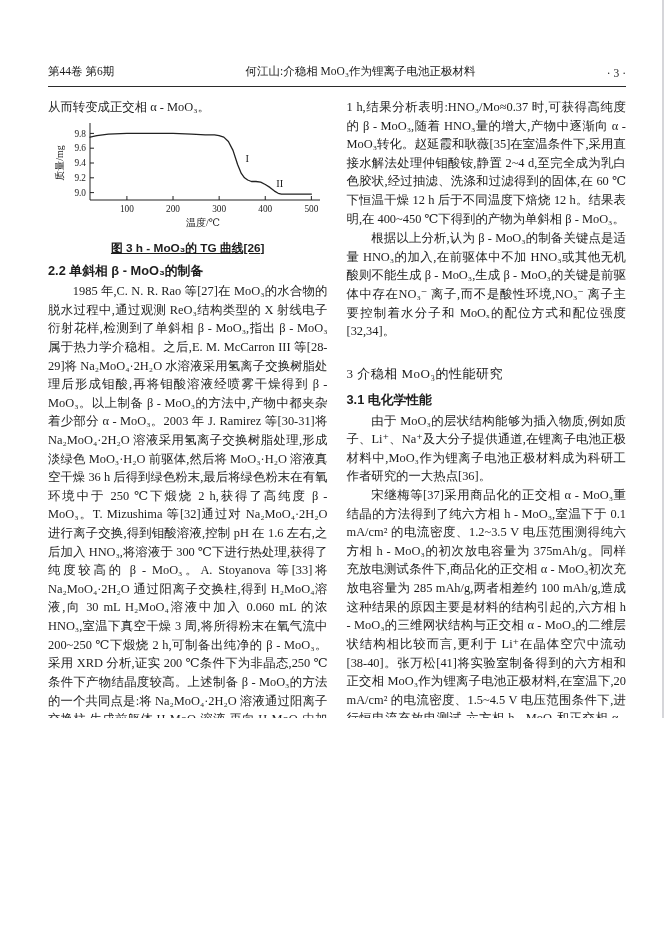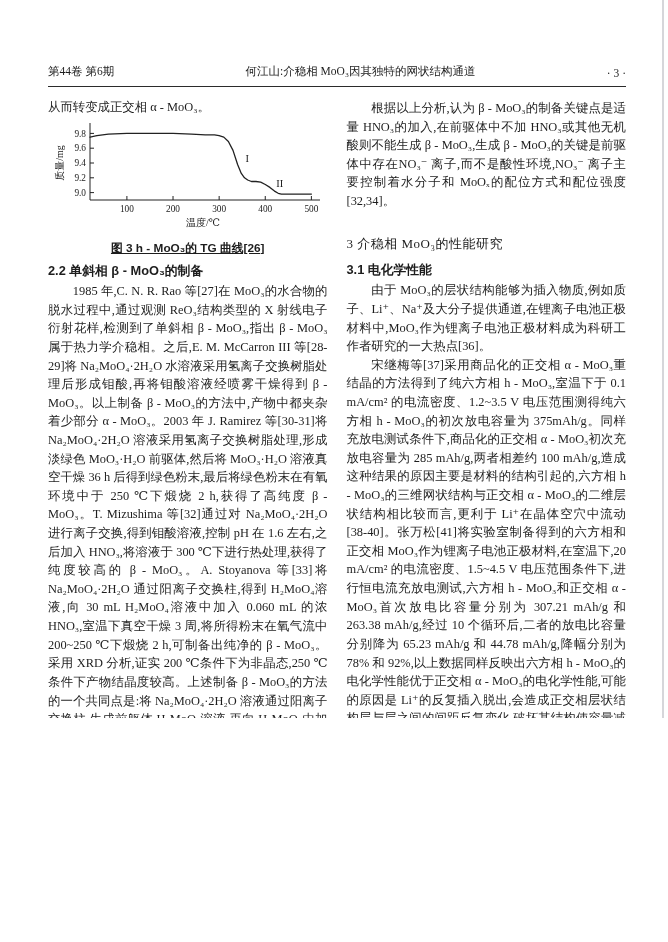--- a/index.html
+++ b/index.html
@@ -43,21 +43,21 @@
 </head>
 <body>
 
 <div class="page">
   <div class="page-edge-line"></div>
 
   <div class="content">
 
     <div class="header">
       <span>第44卷 第6期</span>
-      <span class="mid">何江山:介稳相 MoO₃因其独特的网状结构通道</span>
+      <span class="mid">何江山:介稳相 MoO₃作为锂离子电池正极材料</span>
       <span>· 3 ·</span>
     </div>
 
     <div class="cols">
 
       <div class="col">
         <p>从而转变成正交相 α - MoO₃。</p>
 
         <figure>
           <div class="chart-wrap">
@@ -92,20 +92,21 @@
               </svg>
           </div>
           <figcaption>图 3  h - MoO₃的 TG 曲线[26]</figcaption>
         </figure>
 
         <p class="h-bold">2.2  单斜相 β - MoO₃的制备</p>
         <p class="indent">1985 年,C. N. R. Rao 等[27]在 MoO₃的水合物的脱水过程中,通过观测 ReO₃结构类型的 X 射线电子衍射花样,检测到了单斜相 β - MoO₃,指出 β - MoO₃属于热力学介稳相。之后,E. M. McCarron III 等[28-29]将 Na₂MoO₄·2H₂O 水溶液采用氢离子交换树脂处理后形成钼酸,再将钼酸溶液经喷雾干燥得到 β - MoO₃。以上制备 β - MoO₃的方法中,产物中都夹杂着少部分 α - MoO₃。2003 年 J. Ramirez 等[30-31]将 Na₂MoO₄·2H₂O 溶液采用氢离子交换树脂处理,形成淡绿色 MoO₃·H₂O 前驱体,然后将 MoO₃·H₂O 溶液真空干燥 36 h 后得到绿色粉末,最后将绿色粉末在有氧环境中于 250 ℃下煅烧 2 h,获得了高纯度 β - MoO₃。T. Mizushima 等[32]通过对 Na₂MoO₄·2H₂O 进行离子交换,得到钼酸溶液,控制 pH 在 1.6 左右,之后加入 HNO₃,将溶液于 300 ℃下进行热处理,获得了纯度较高的 β - MoO₃。A. Stoyanova 等[33]将 Na₂MoO₄·2H₂O 通过阳离子交换柱,得到 H₂MoO₄溶液,向 30 mL H₂MoO₄溶液中加入 0.060 mL 的浓 HNO₃,室温下真空干燥 3 周,将所得粉末在氧气流中 200~250 ℃下煅烧 2 h,可制备出纯净的 β - MoO₃。采用 XRD 分析,证实 200 ℃条件下为非晶态,250 ℃条件下产物结晶度较高。上述制备 β - MoO₃的方法的一个共同点是:将 Na₂MoO₄·2H₂O 溶液通过阳离子交换柱,生成前躯体 H₂MoO₄溶液,再向 H₂MoO₄中加入一定量的 HNO₃,最后在一定条件下进行热处理获得 β - MoO₃。然而,此方法有一定的弊端,通过离子交换去除 Na⁺ 的过程中,必然造成钼金属的损失。针对上述方法不足,T. Mizushima 等[34]采用软化学转化法制备纯度较高的 β - MoO₃;具体的方法是:将 0.5 g 已商用的 α - MoO₃溶于 1 L 去离子水中,向溶液中加入 1% 的 HNO₃,将混合溶液于 50 ℃温度下置于蒸发器中干燥,所得粉末置于干燥器中干燥 1 d,最后将干燥粉末在 300 ℃下煅烧</p>
       </div>
 
       <div class="col">
+        <p>1 h,结果分析表明:HNO₃/Mo≈0.37 时,可获得高纯度的 β - MoO₃,随着 HNO₃量的增大,产物中逐渐向 α - MoO₃转化。赵延霞和耿薇[35]在室温条件下,采用直接水解法处理仲钼酸铵,静置 2~4 d,至完全成为乳白色胶状,经过抽滤、洗涤和过滤得到的固体,在 60 ℃下恒温干燥 12 h 后于不同温度下焙烧 12 h。结果表明,在 400~450 ℃下得到的产物为单斜相 β - MoO₃。</p>
         <p class="indent gap-top">根据以上分析,认为 β - MoO₃的制备关键点是适量 HNO₃的加入,在前驱体中不加 HNO₃或其他无机酸则不能生成 β - MoO₃,生成 β - MoO₃的关键是前驱体中存在NO₃⁻ 离子,而不是酸性环境,NO₃⁻ 离子主要控制着水分子和 MoOₓ的配位方式和配位强度[32,34]。</p>
 
         <p class="h-sec">3  介稳相 MoO₃的性能研究</p>
         <p class="h-bold">3.1  电化学性能</p>
         <p class="indent">由于 MoO₃的层状结构能够为插入物质,例如质子、Li⁺、Na⁺及大分子提供通道,在锂离子电池正极材料中,MoO₃作为锂离子电池正极材料成为科研工作者研究的一大热点[36]。</p>
         <p class="indent">宋继梅等[37]采用商品化的正交相 α - MoO₃重结晶的方法得到了纯六方相 h - MoO₃,室温下于 0.1 mA/cm² 的电流密度、1.2~3.5 V 电压范围测得纯六方相 h - MoO₃的初次放电容量为 375mAh/g。同样充放电测试条件下,商品化的正交相 α - MoO₃初次充放电容量为 285 mAh/g,两者相差约 100 mAh/g,造成这种结果的原因主要是材料的结构引起的,六方相 h - MoO₃的三维网状结构与正交相 α - MoO₃的二维层状结构相比较而言,更利于 Li⁺在晶体空穴中流动[38-40]。张万松[41]将实验室制备得到的六方相和正交相 MoO₃作为锂离子电池正极材料,在室温下,20 mA/cm² 的电流密度、1.5~4.5 V 电压范围条件下,进行恒电流充放电测试,六方相 h - MoO₃和正交相 α - MoO₃首次放电比容量分别为 307.21 mAh/g 和 263.38 mAh/g,经过 10 个循环后,二者的放电比容量分别降为 65.23 mAh/g 和 44.78 mAh/g,降幅分别为 78% 和 92%,以上数据同样反映出六方相 h - MoO₃的电化学性能优于正交相 α - MoO₃的电化学性能,可能的原因是 Li⁺的反复插入脱出,会造成正交相层状结构层与层之间的间距反复变化,破坏其结构使容量减小较快,而六方相 h - MoO₃因其独特的网状结构通道,使得其在锂离</p>
       </div>
 
     </div>
   </div>

